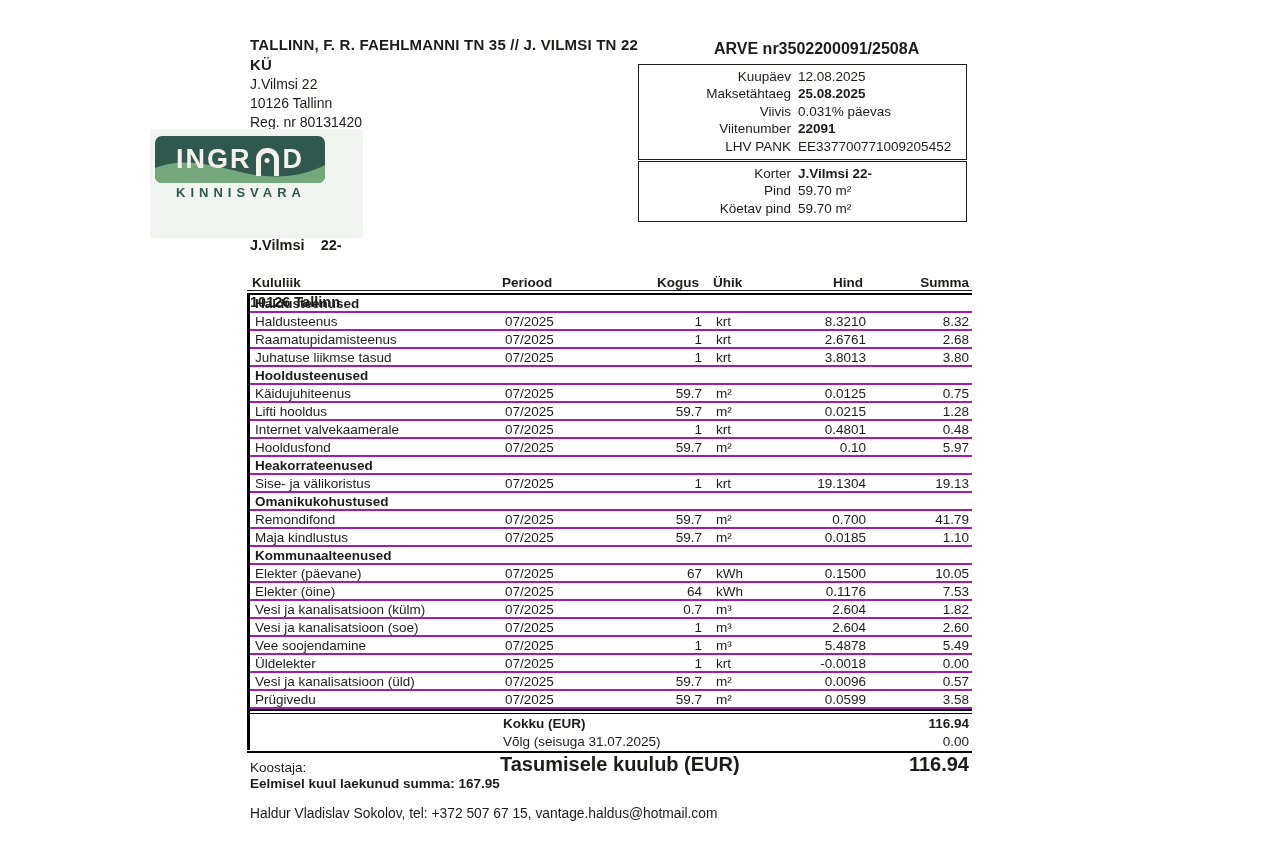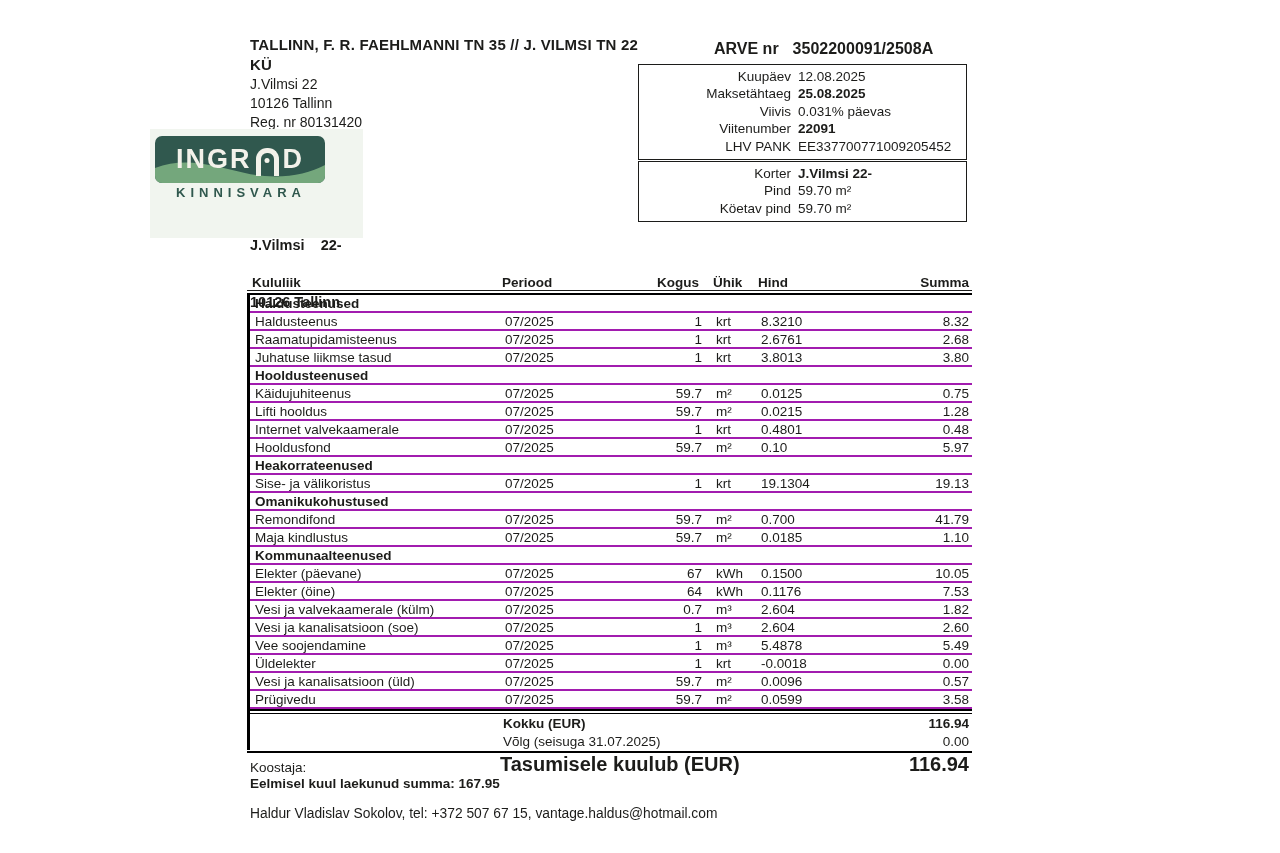--- a/index.html
+++ b/index.html
@@ -27,38 +27,38 @@
     border-radius:11px 11px 0 0;position:relative;margin:0 2px;top:2px;}
   .arch::after{content:"";position:absolute;left:50%;top:5px;transform:translateX(-50%);
     width:5px;height:5px;border-radius:50%;background:#f3f2ea;}
   .logo-sub{position:absolute;left:7px;top:56px;width:168px;text-align:center;
     color:#30584e;font-weight:bold;font-size:13px;letter-spacing:5px;}
 
   
   .recipient{left:250px;top:198px;font-weight:bold;font-size:14.5px;line-height:19px;white-space:pre;}
 
   
-  .arve-title{left:714px;top:40px;display:flex;gap:14px;font-weight:bold;font-size:16px;}
+  .arve-title{left:714px;top:40px;display:flex;font-weight:bold;font-size:16px;}
   .info-box{left:638px;width:329px;border:1.5px solid #1c1c1a;box-sizing:border-box;
     padding:3px 8px 4px 0;font-size:13.5px;}
   .box-details{top:64px;}
   .box-property{top:161px;}
   .info-row{display:flex;line-height:17.4px;}
   .info-label{width:152px;text-align:right;flex:none;}
   .info-value{margin-left:7px;}
   .b{font-weight:bold;}
 
   
   .invoice-table{left:247px;top:274px;width:725px;font-size:13.5px;}
   .t-row{display:flex;align-items:center;height:18px;box-sizing:border-box;}
   .c-name{width:250px;padding-left:5px;flex:none;white-space:nowrap;}
   .c-period{width:150px;flex:none;}
   .c-qty{width:47px;text-align:right;flex:none;}
   .c-unit{width:45px;margin-left:14px;flex:none;}
-  .c-price{width:105px;text-align:left;flex:none;}
+  .c-price{width:105px;text-align:right;flex:none;}
   .c-sum{flex:1;text-align:right;padding-right:3px;}
   .t-header{font-weight:bold;height:17px;border-bottom:1px solid #1c1c1a;}
   .t-body{border-top:2.5px solid #000;border-left:3px solid #000;margin-top:2px;}
   .t-body .t-row{border-bottom:2px solid #a21caf;}
   .t-body .t-row.section{font-weight:bold;}
   .t-body .t-row:last-child{border-bottom:none;}
   .rule-double{border-top:2.5px solid #000;height:2px;border-bottom:1px solid #000;}
   .totals .t-row{border-bottom:none;}
   .totals .label{width:400px;flex:none;}
   .spacer-name{width:253px;flex:none;}
@@ -259,21 +259,21 @@
       </div>
       <div class="t-row">
         <span class="c-name">Elekter (öine)</span>
         <span class="c-period">07/2025</span>
         <span class="c-qty">64</span>
         <span class="c-unit">kWh</span>
         <span class="c-price">0.1176</span>
         <span class="c-sum">7.53</span>
       </div>
       <div class="t-row">
-        <span class="c-name">Vesi ja valvekaamerale (külm)</span>
+        <span class="c-name">Vesi ja kanalisatsioon (külm)</span>
         <span class="c-period">07/2025</span>
         <span class="c-qty">0.7</span>
         <span class="c-unit">m³</span>
         <span class="c-price">2.604</span>
         <span class="c-sum">1.82</span>
       </div>
       <div class="t-row">
         <span class="c-name">Vesi ja kanalisatsioon (soe)</span>
         <span class="c-period">07/2025</span>
         <span class="c-qty">1</span>

